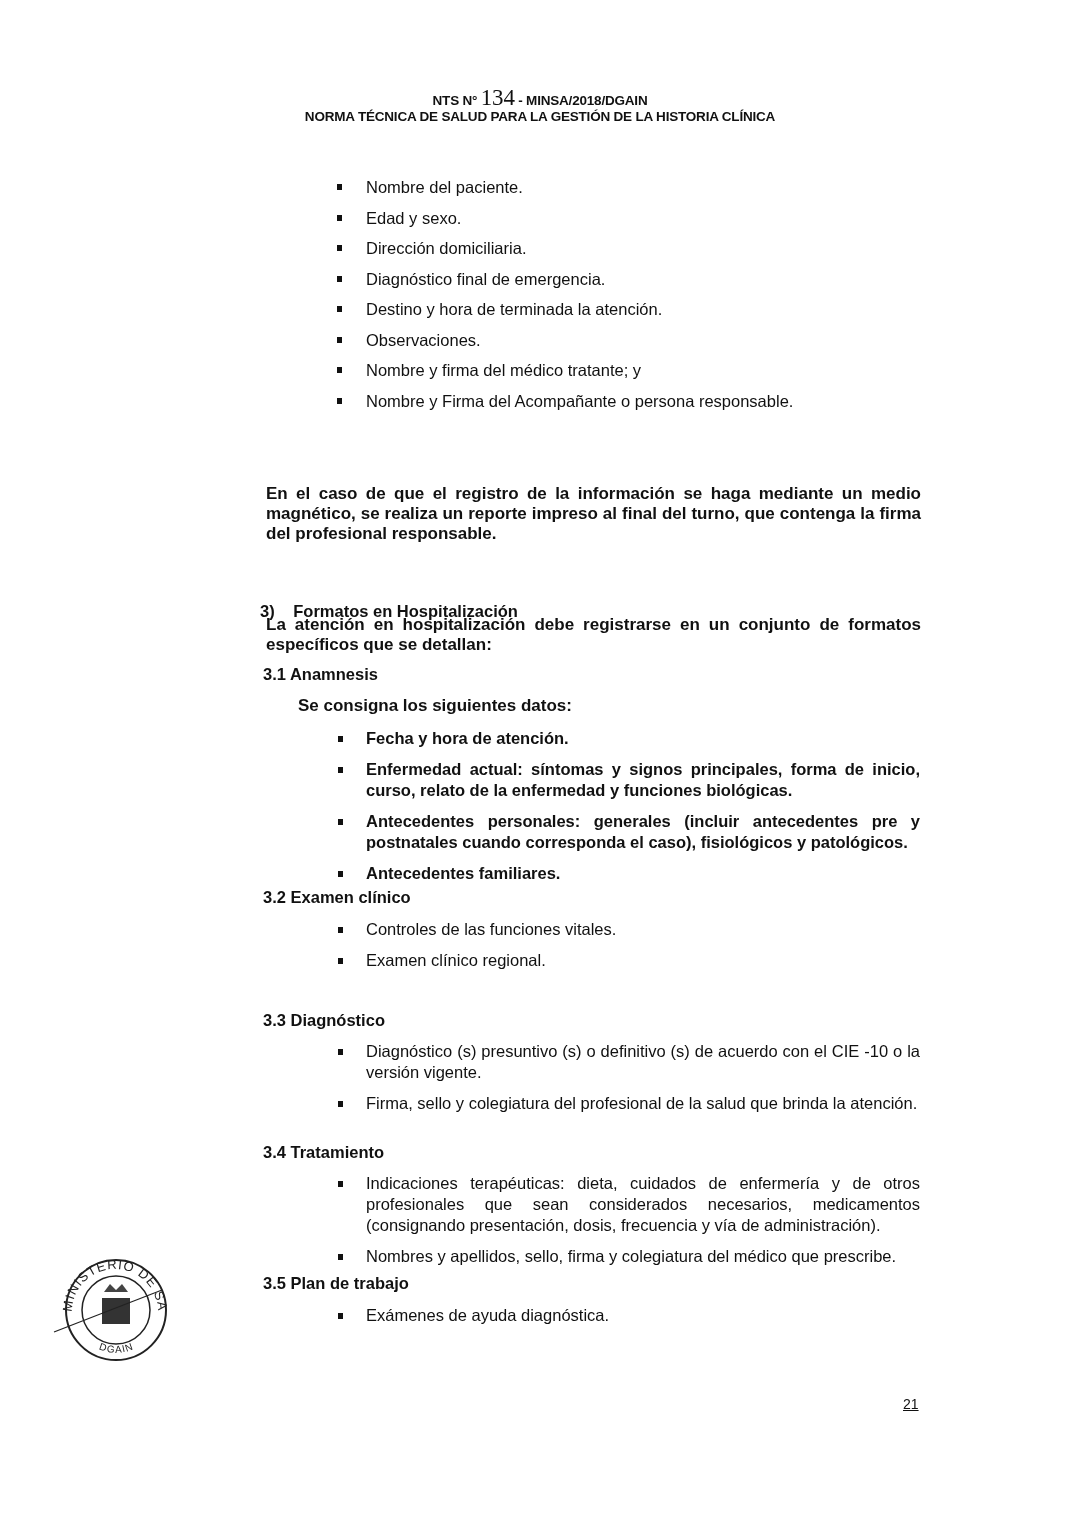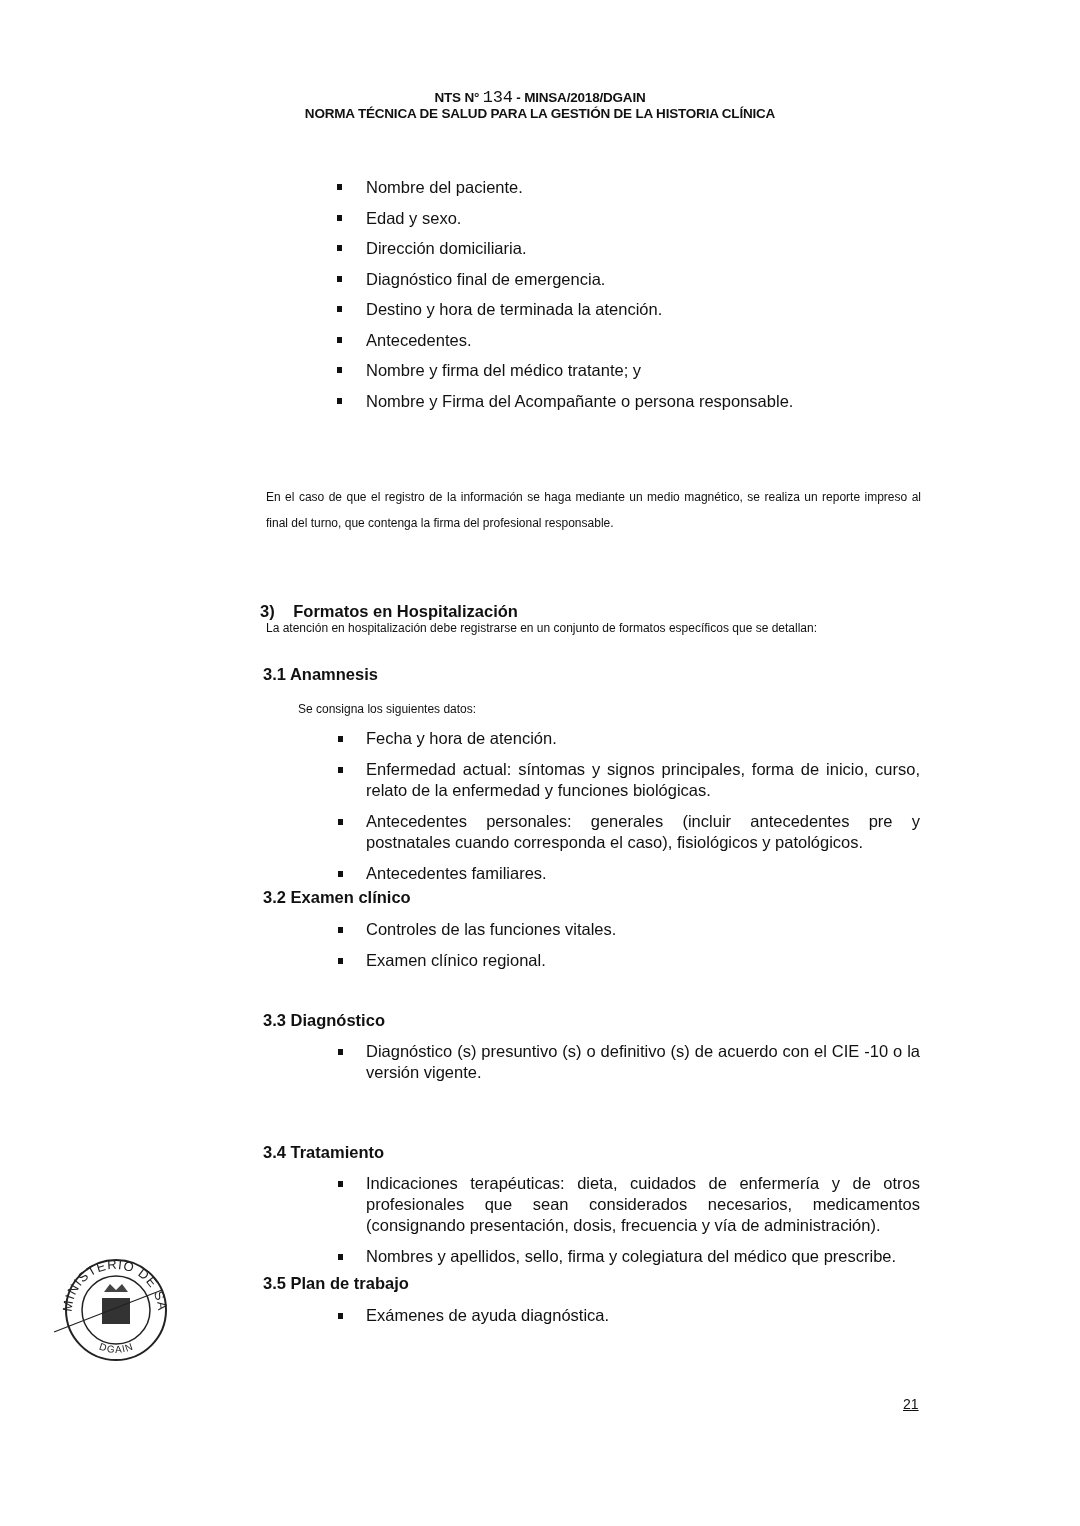--- a/index.html
+++ b/index.html
@@ -5,28 +5,28 @@
   html, body { margin: 0; padding: 0; background: #ffffff; }
   body {
     width: 1080px; height: 1526px; position: relative; overflow: hidden;
     font-family: "Liberation Sans", sans-serif; color: #111111;
   }
   .header {
     position: absolute; left: 0; top: 90px; width: 1080px; text-align: center;
     font-family: "Liberation Sans", sans-serif; font-weight: bold; font-size: 13.5px;
     line-height: 16px; letter-spacing: -0.2px;
   }
-  .header .hw { font-family: Liberation Mono, monospace; font-weight: normal; font-size: 17px; }
+  .header .hw { font-family: Liberation Serif, serif; font-weight: normal; font-size: 23px; }
   .abs { position: absolute; }
   .bl { font-size: 16.5px; line-height: 30.5px; }
   .bullet-item { display: block; position: relative; padding-left: 29px; }
   .bullet-item::before {
     content: ""; position: absolute; left: 0; top: 12px; width: 5px; height: 6px; background: #111;
   }
-  .para { font-size: 12px; line-height: 26px; text-align: justify; }
+  .para { font-size: 17px; line-height: 20px; text-align: justify; font-weight: bold; }
   .h3 { font-weight: bold; font-size: 16.5px; }
   .sub-list { position: absolute; left: 338px; width: 582px; }
   .sub-item { position: relative; padding-left: 28px; font-size: 16.5px; line-height: 21px; text-align: justify; margin-bottom: 10px; }
   .sub-item::before { content: ""; position: absolute; left: 0; top: 8px; width: 5px; height: 6px; background: #111; }
   .stamp { position: absolute; left: 50px; top: 1252px; width: 130px; height: 112px; }
   .pagenum { position: absolute; left: 903px; top: 1396px; font-size: 14px; text-decoration: underline; }
 </style>
 </head>
 <body>
 
@@ -38,40 +38,40 @@
   </div>
   <div>NORMA TÉCNICA DE SALUD PARA LA GESTIÓN DE LA HISTORIA CLÍNICA</div>
 </div>
 
 <div class="abs bl" style="left:337px; top:172px; width:560px;">
   <span class="bullet-item">Nombre del paciente.</span>
   <span class="bullet-item">Edad y sexo.</span>
   <span class="bullet-item">Dirección domiciliaria.</span>
   <span class="bullet-item">Diagnóstico final de emergencia.</span>
   <span class="bullet-item">Destino y hora de terminada la atención.</span>
-  <span class="bullet-item">Antecedentes.</span>
+  <span class="bullet-item">Observaciones.</span>
   <span class="bullet-item">Nombre y firma del médico tratante; y</span>
   <span class="bullet-item">Nombre y Firma del Acompañante o persona responsable.</span>
 </div>
 
 <div class="abs para" style="left:266px; top:484px; width:655px;">En el caso de que el registro de la información se haga mediante un medio magnético, se realiza un reporte impreso al final del turno, que contenga la firma del profesional responsable.</div>
 
 <div class="abs h3" style="left:260px; top:586px;margin-top:16px;">
   <span>3)</span>
   <span style="margin-left:14px;">Formatos en Hospitalización</span>
 </div>
 
 <div class="abs para" style="left:266px; top:615px; width:655px;">La atención en hospitalización debe registrarse en un conjunto de formatos específicos que se detallan:</div>
 
 <div class="abs h3" style="left:263px; top:665px;">
   <span>3.1</span>
   <span>Anamnesis</span>
 </div>
 <div class="abs para" style="left:298px; top:696px;">Se consigna los siguientes datos:</div>
-<div class="sub-list" style="top:728px;">
+<div class="sub-list" style="top:728px;font-weight:bold;">
   <div class="sub-item">Fecha y hora de atención.</div>
   <div class="sub-item">Enfermedad actual: síntomas y signos principales, forma de inicio, curso, relato de la enfermedad y funciones biológicas.</div>
   <div class="sub-item">Antecedentes personales: generales (incluir antecedentes pre y postnatales cuando corresponda el caso), fisiológicos y patológicos.</div>
   <div class="sub-item">Antecedentes familiares.</div>
 </div>
 
 <div class="abs h3" style="left:263px; top:888px;">
   <span>3.2</span>
   <span>Examen clínico</span>
 </div>
@@ -79,20 +79,21 @@
   <div class="sub-item">Controles de las funciones vitales.</div>
   <div class="sub-item">Examen clínico regional.</div>
 </div>
 
 <div class="abs h3" style="left:263px; top:1011px;">
   <span>3.3</span>
   <span>Diagnóstico</span>
 </div>
 <div class="sub-list" style="top:1041px;">
   <div class="sub-item">Diagnóstico (s) presuntivo (s) o definitivo (s) de acuerdo con el CIE -10 o la versión vigente.</div>
+  <div class="sub-item">Firma, sello y colegiatura del profesional de la salud que brinda la atención.</div>
 </div>
 
 <div class="abs h3" style="left:263px; top:1143px;">
   <span>3.4</span>
   <span>Tratamiento</span>
 </div>
 <div class="sub-list" style="top:1173px;">
   <div class="sub-item">Indicaciones terapéuticas: dieta, cuidados de enfermería y de otros profesionales que sean considerados necesarios, medicamentos (consignando presentación, dosis, frecuencia y vía de administración).</div>
   <div class="sub-item">Nombres y apellidos, sello, firma y colegiatura del médico que prescribe.</div>
 </div>

